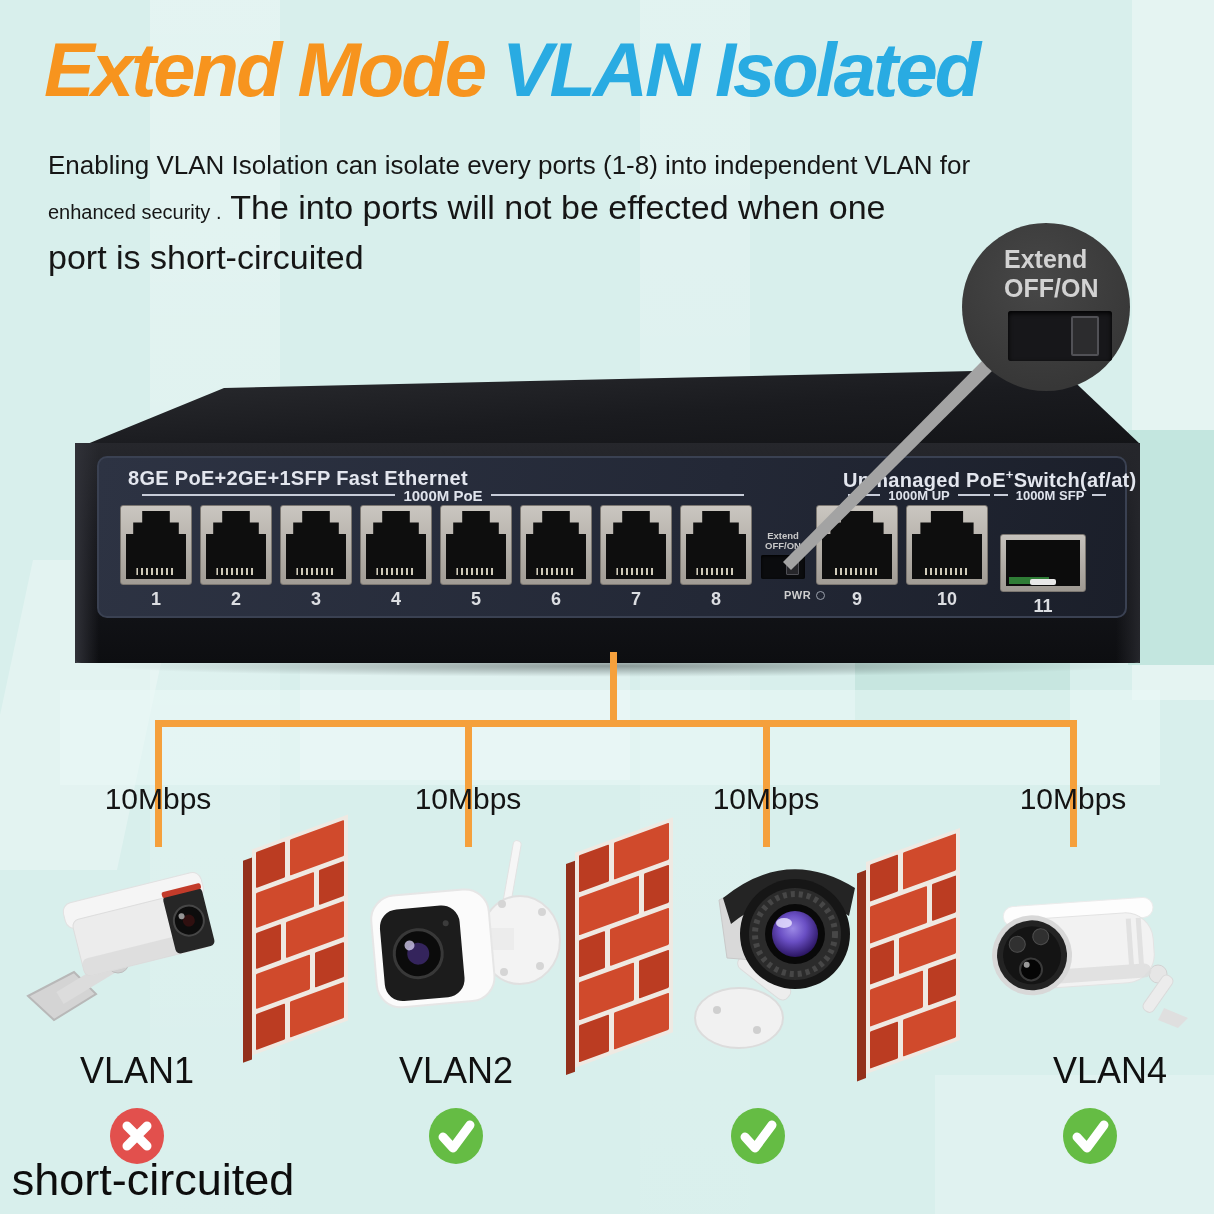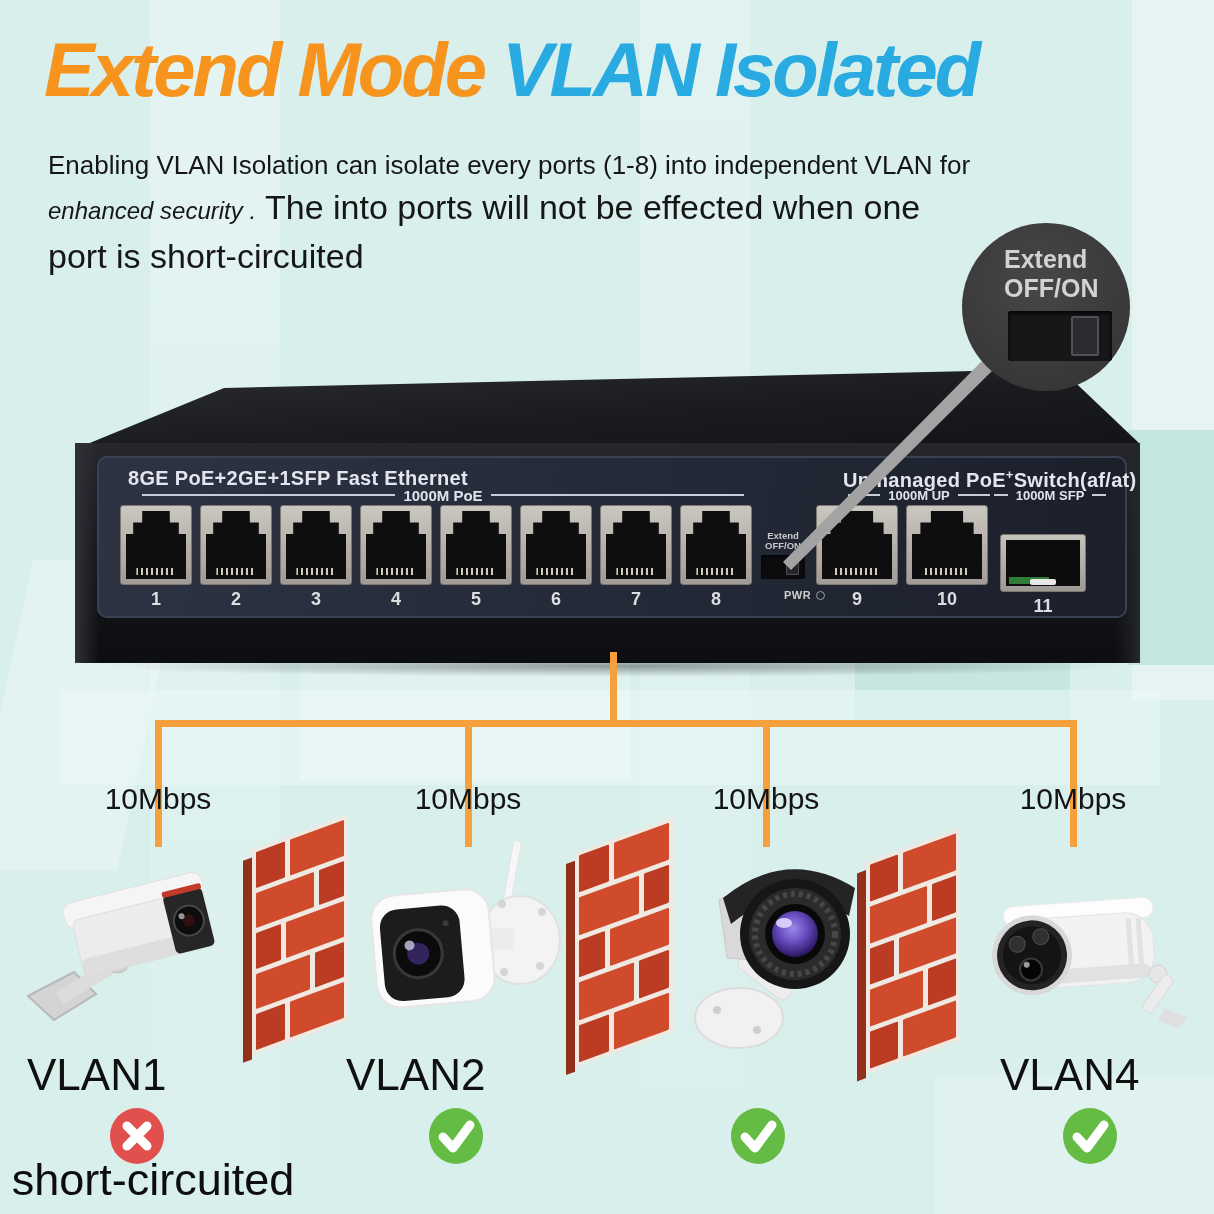--- a/index.html
+++ b/index.html
@@ -18,21 +18,21 @@
   .blockBR { left:935px; top:1075px; width:279px; height:139px; background:rgba(255,255,255,.22); }
   .blockBM { left:300px; top:640px; width:330px; height:140px; background:rgba(255,255,255,.22); }
 
   
   .title { position:absolute; left:44px; top:26px; font-size:76px; font-weight:bold; font-style:italic; letter-spacing:-3px; white-space:nowrap; }
   .title .t1 { color:#f7941e; }
   .title .t2 { color:#29abe2; margin-left:18px; }
   .desc { position:absolute; left:48px; top:124px; color:#161616;margin-top:22px; }
   .desc .l1 { font-size:26px; line-height:38px; }
   .desc .l2 { font-size:34px; line-height:46px; }
-  .desc .l2 .small { font-size:24px;font-style:italic; }
+  .desc .l2 .small { font-size:20px; }
   .desc .l3 { font-size:34px; line-height:44px; }
 
   
   .pointer-svg { position:absolute; left:0; top:0; width:1214px; height:1214px; pointer-events:none; }
   .callout { position:absolute; left:962px; top:223px; width:168px; height:168px; border-radius:50%;
              background:radial-gradient(circle at 45% 35%, #474747, #373737 75%); }
   .callout .clabel { position:absolute; left:42px; top:22px; font-size:25px; line-height:29px; font-weight:bold; color:#d2d2d2; }
   .callout .ctoggle { position:absolute; left:46px; top:88px; width:104px; height:50px; background:#17171a; border-radius:3px; box-shadow:inset 0 2px 5px #000; }
   .callout .ctoggle .knob { position:absolute; right:13px; top:5px; width:28px; height:40px; background:#2c2c2e; border:2px solid #515156; border-radius:2px; }
 
@@ -103,21 +103,21 @@
   .b65 { width:65%; } .b35 { width:35%; } .b30 { width:30%; } .b70 { width:70%; }
 
   
   .cam { position:absolute; }
   .c1 { left:18px;  top:846px; width:225px; height:205px; }
   .c2 { left:352px; top:840px; width:215px; height:205px; }
   .c3 { left:685px; top:838px; width:195px; height:218px; }
   .c4 { left:980px; top:888px; width:210px; height:140px; }
 
   
-  .vlabel { position:absolute; top:1050px; width:220px; text-align:left; font-size:44px; color:#101010; }
+  .vlabel { position:absolute; top:1050px; width:220px; text-align:center; font-size:36px; color:#101010; }
   .v1 { left:27px; } .v2 { left:346px; } .v3 { left:642px; } .v4 { left:1000px; }
   .status { position:absolute; top:1108px; width:56px; height:56px; }
   .st1 { left:109px; } .st2 { left:428px; } .st3 { left:730px; } .st4 { left:1062px; }
   .note { position:absolute; left:8px; top:1154px; width:290px; text-align:center; font-size:45px; color:#0d0d0d; }
 </style>
 </head>
 <body>
 
 <div id="canvas">
 

